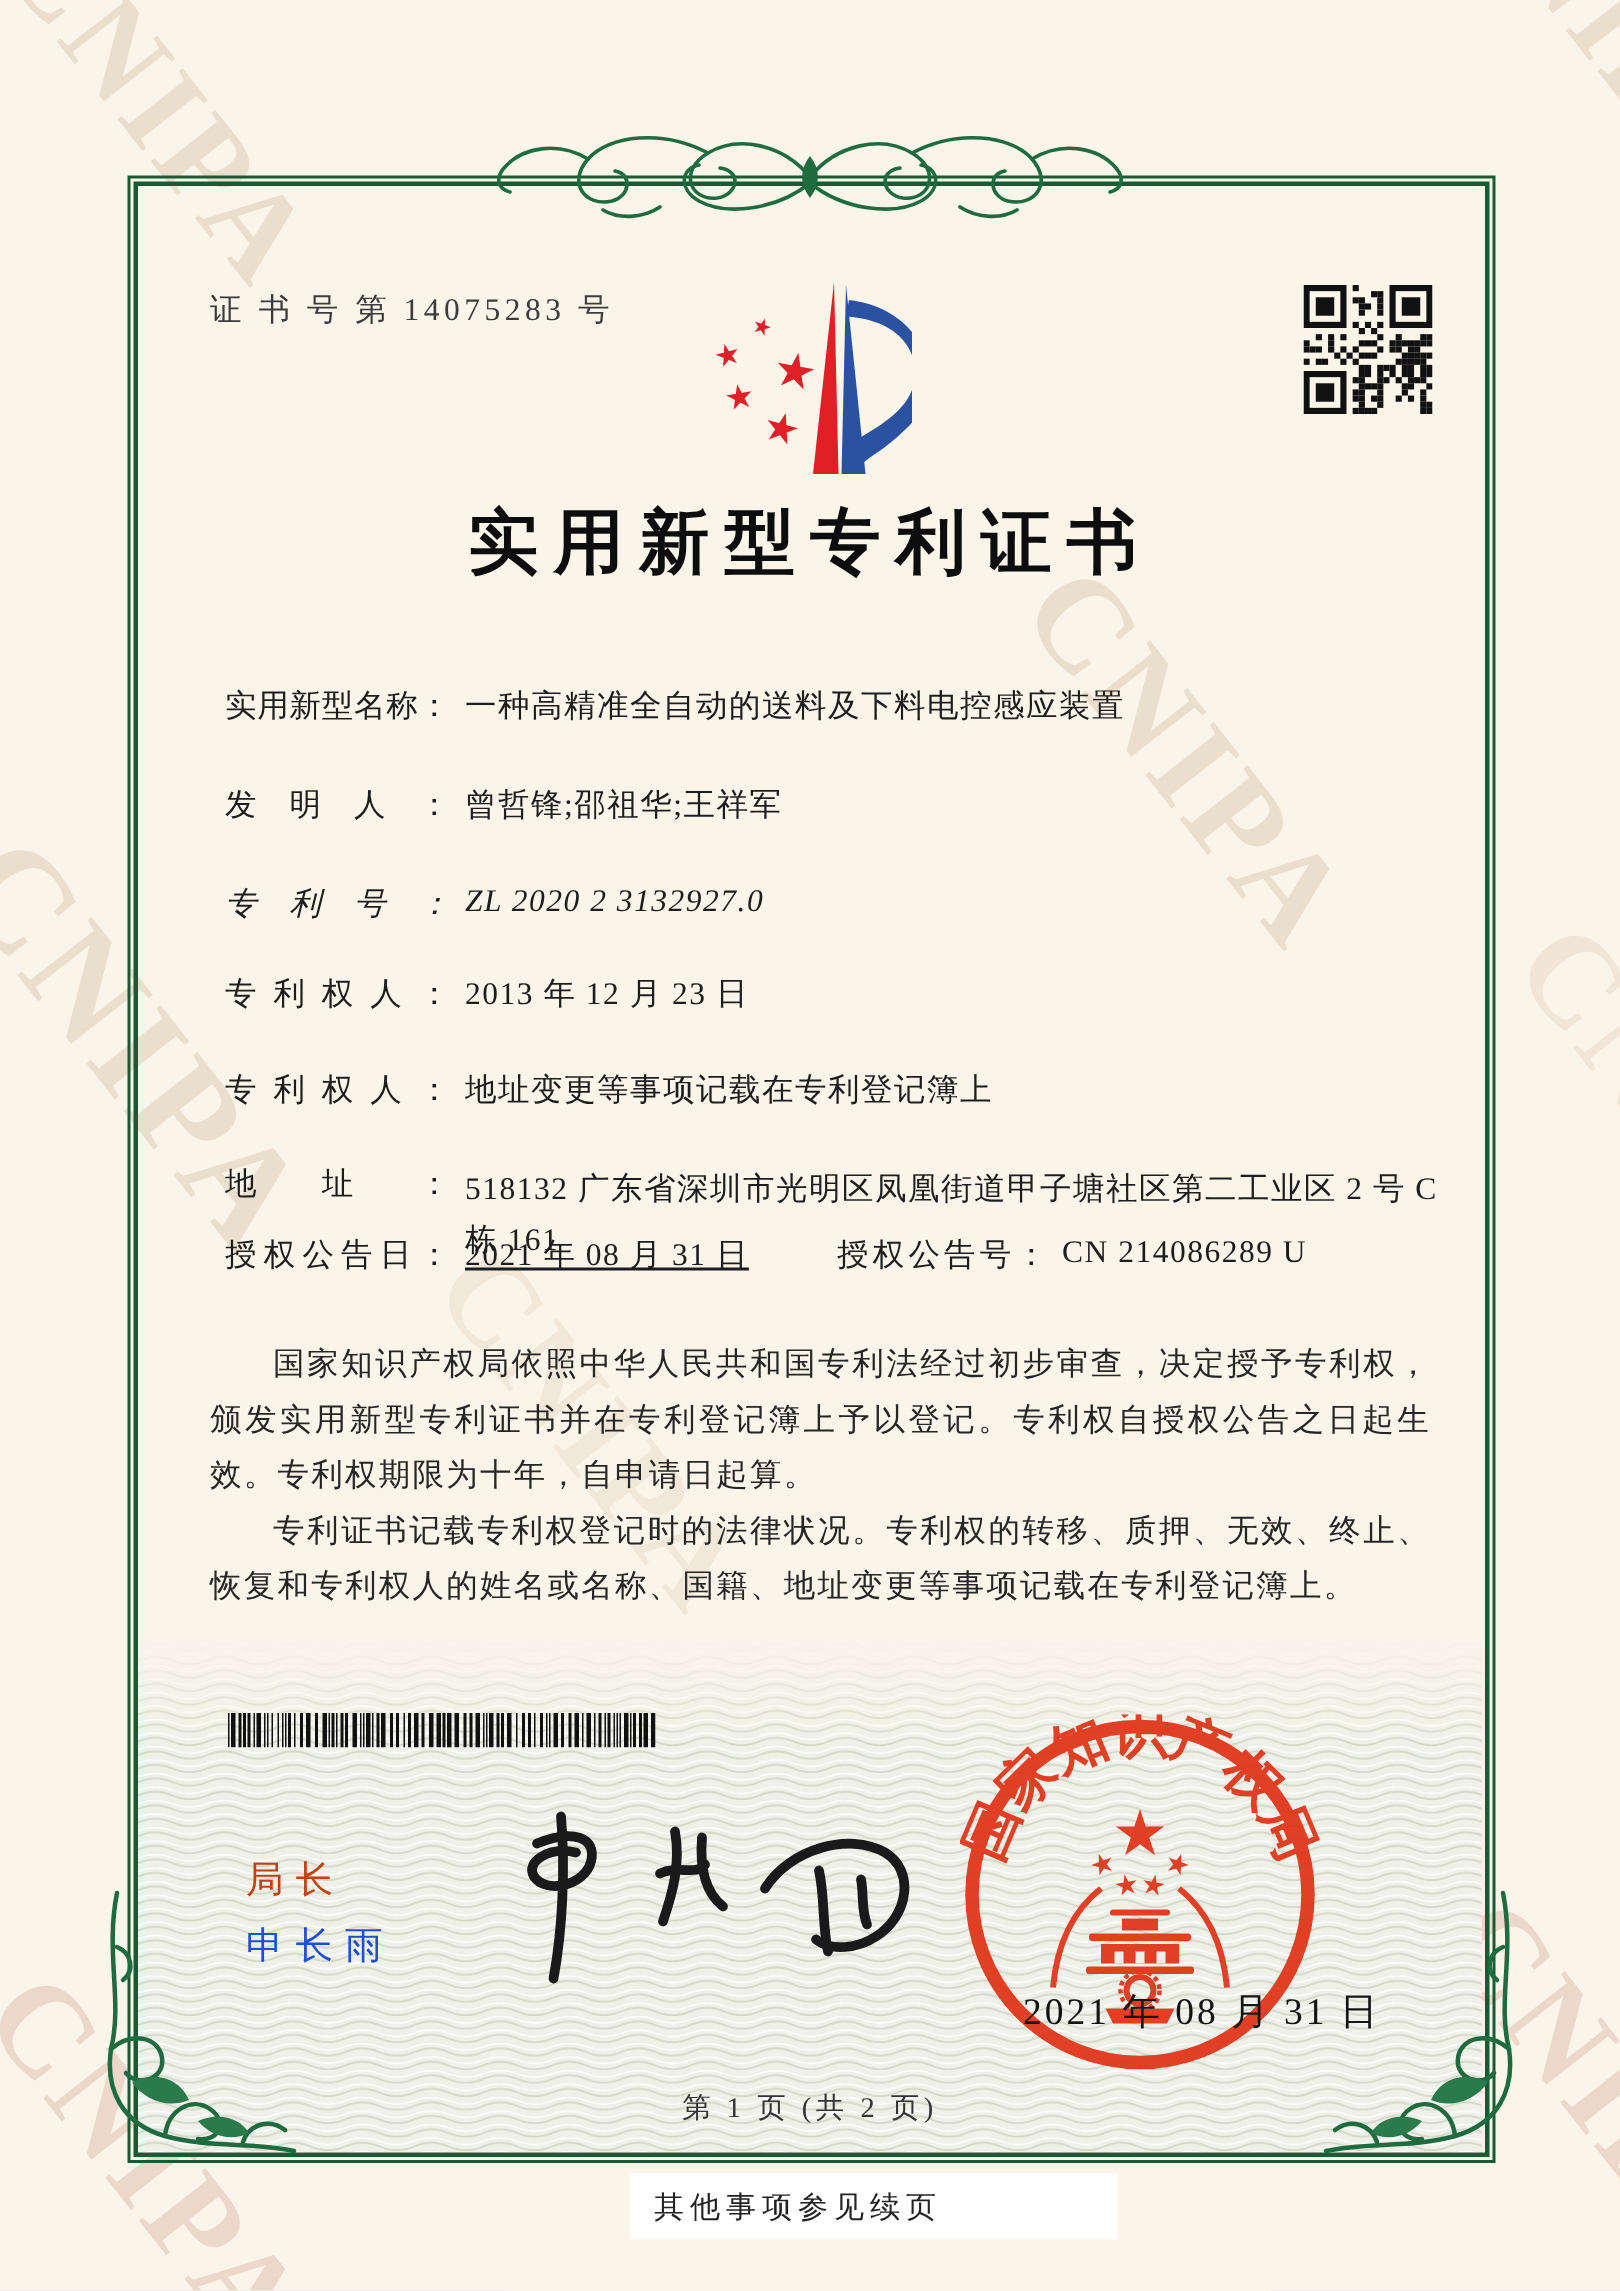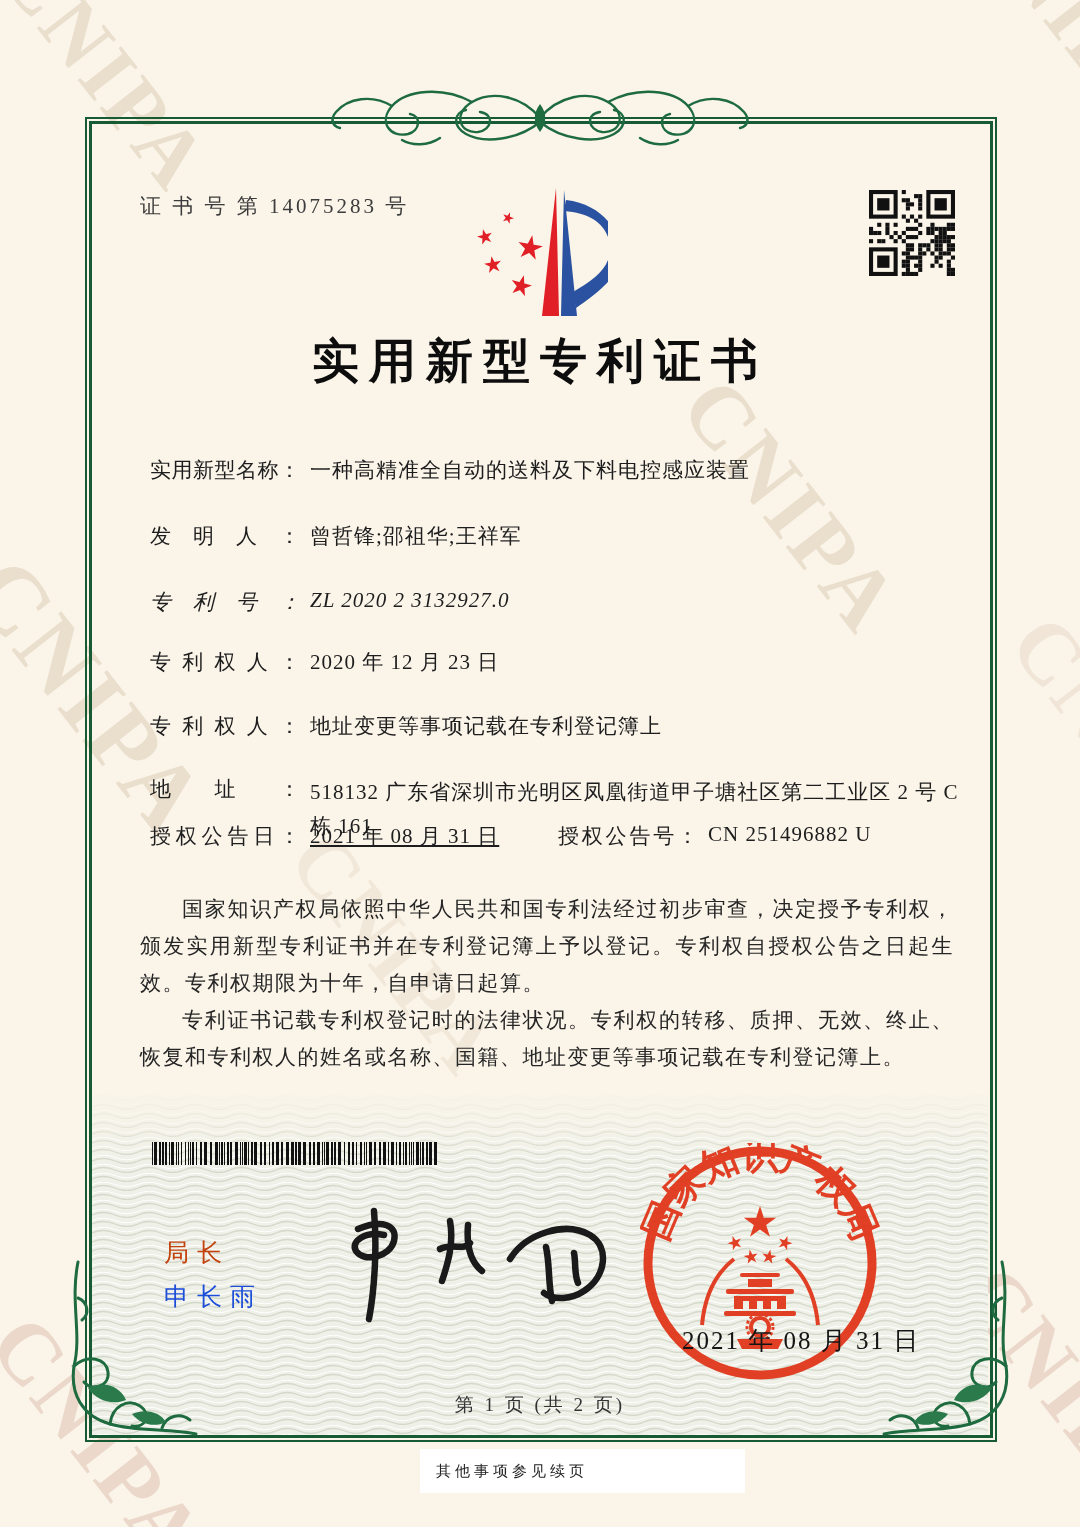--- a/index.html
+++ b/index.html
@@ -57,21 +57,21 @@
 
   .seal{position:absolute;left:640px;top:1143px;z-index:4;opacity:0.93;}
   .seal-date{position:absolute;left:682px;top:1324px;font-size:25px;letter-spacing:2px;
       color:#141414;z-index:5;white-space:nowrap;}
 
   .pageno{position:absolute;left:0;top:1392px;width:100%;text-align:center;font-size:19px;
       letter-spacing:3px;color:#333;z-index:3;}
 
   .note{position:absolute;left:420px;top:1449px;width:325px;height:44px;background:#ffffff;
       z-index:3;display:flex;align-items:center;}
-  .note span{margin-left:16px;font-size:15px;letter-spacing:4px;color:#222;}
+  .note span{margin-left:16px;font-size:20px;letter-spacing:4px;color:#222;}
 </style>
 </head>
 <body>
 
 <div class="page">
 
   <div class="wm" style="left:-35px;top:20px;font-size:84px;">CNIPA</div>
   <div class="wm" style="left:935px;top:-35px;font-size:80px;">CNIPA</div>
   <div class="wm" style="left:645px;top:455px;font-size:88px;">CNIPA</div>
   <div class="wm" style="left:-70px;top:640px;font-size:96px;">CNIPA</div>
@@ -291,31 +291,31 @@
   <div class="field" style="top:522px;">
     <span class="flabel">发明人：</span><span class="fvalue">曾哲锋;邵祖华;王祥军</span>
   </div>
   <div class="field" style="top:456px;">
     <span class="flabel">实用新型名称：</span><span class="fvalue">一种高精准全自动的送料及下料电控感应装置</span>
   </div>
   <div class="field" style="top:588px;font-style:italic;">
     <span class="flabel">专利号：</span><span class="fvalue">ZL 2020 2 3132927.0</span>
   </div>
   <div class="field" style="top:648px;">
-    <span class="flabel">专利权人：</span><span class="fvalue">2020 年 12 月 23 日</span>
+    <span class="flabel">专利权人：</span><span class="fvalue">2013 年 12 月 23 日</span>
   </div>
   <div class="field" style="top:712px;">
     <span class="flabel">专利权人：</span><span class="fvalue">地址变更等事项记载在专利登记簿上</span>
   </div>
   <div class="field" style="top:775px;">
     <span class="flabel">地址：</span><span class="fvalue-wrap">518132 广东省深圳市光明区凤凰街道甲子塘社区第二工业区 2 号 C 栋 161</span>
   </div>
   <div class="field" style="top:822px;text-decoration:underline;">
     <span class="flabel">授权公告日：</span><span class="fvalue">2021 年 08 月 31 日</span>
-    <span class="flabel2">授权公告号：</span><span class="fvalue2">CN 251496882 U</span>
+    <span class="flabel2">授权公告号：</span><span class="fvalue2">CN 214086289 U</span>
   </div>
 
   <div class="paras">
     <p>国家知识产权局依照中华人民共和国专利法经过初步审查，决定授予专利权，颁发实用新型专利证书并在专利登记簿上予以登记。专利权自授权公告之日起生效。专利权期限为十年，自申请日起算。</p>
     <p>专利证书记载专利权登记时的法律状况。专利权的转移、质押、无效、终止、恢复和专利权人的姓名或名称、国籍、地址变更等事项记载在专利登记簿上。</p>
   </div>
 
   <svg class="barcode" id="barcode" width="285" height="23">
       <rect x="0" y="0" width="1" height="23" fill="#111"></rect>
       <rect x="2" y="0" width="3" height="23" fill="#111"></rect>

